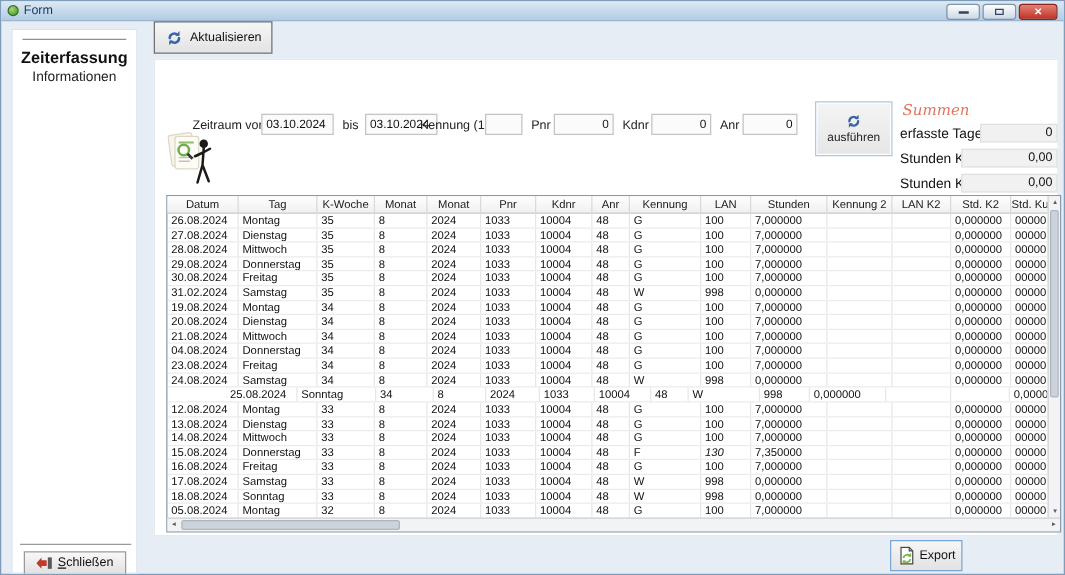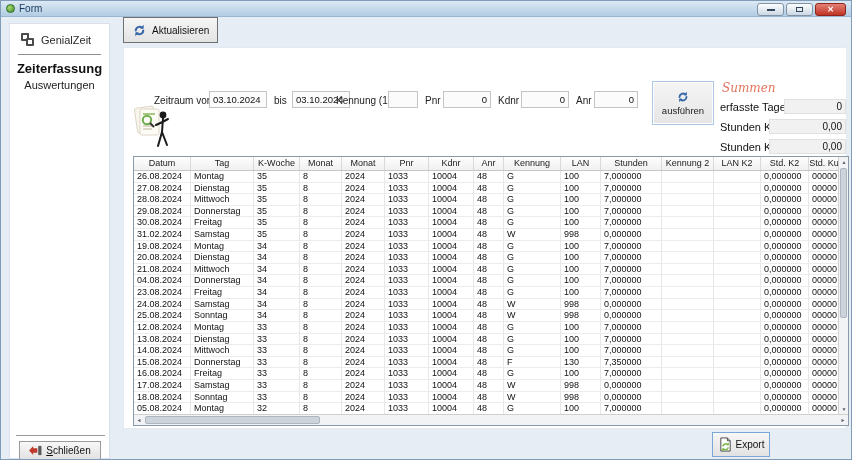--- a/index.html
+++ b/index.html
@@ -83,30 +83,23 @@
     </div>
   <div class="win-btn">
       <span class="sq"></span>
     </div>
   <div class="win-btn close">
       <span>✕</span>
     </div>
 </div>
 
 <div class="sidebar">
-  <div class="logo-row">
-    <span class="logo-icon">
-        <span class="sq1"></span>
-        <span class="sq2"></span>
-      </span>
-    <span class="logo-name">GenialZeit</span>
-  </div>
   <hr>
   <div class="side-title">Zeiterfassung</div>
-  <div class="side-subtitle">Auswertungen</div>
+  <div class="side-subtitle">Informationen</div>
   <div class="side-divider"></div>
   <div class="close-btn">
     <svg width="13" height="11" viewBox="0 0 14 12">
       <rect x="10" y="1" width="3.5" height="10" fill="#5a5a5a"></rect>
       <path d="M9 3.5 L4.5 3.5 L4.5 1 L0 6 L4.5 11 L4.5 8.5 L9 8.5 Z" fill="#c0392b"></path>
     </svg>
     <span id="close-label"><u>S</u>chließen</span>
   </div>
 </div>
 
@@ -387,21 +380,21 @@
         <div class="td" style="width: 30px;">48</div>
         <div class="td" style="width: 57px;">W</div>
         <div class="td" style="width: 40px;">998</div>
         <div class="td" style="width: 61px;">0,000000</div>
         <div class="td" style="width: 52px;"></div>
         <div class="td" style="width: 47px;"></div>
         <div class="td" style="width: 48px;">0,000000</div>
         <div class="td" style="width: 31px;">00000</div>
       </div>
       <div class="tr">
-        <div class="td" style="width: 57px;">25.08.2024</div>
+        <div class="td" style="width: 57px; margin-left: 47px;">25.08.2024</div>
         <div class="td" style="width: 63px;">Sonntag</div>
         <div class="td" style="width: 46px;">34</div>
         <div class="td" style="width: 42px;">8</div>
         <div class="td" style="width: 43px;">2024</div>
         <div class="td" style="width: 44px;">1033</div>
         <div class="td" style="width: 45px;">10004</div>
         <div class="td" style="width: 30px;">48</div>
         <div class="td" style="width: 57px;">W</div>
         <div class="td" style="width: 40px;">998</div>
         <div class="td" style="width: 61px;">0,000000</div>
@@ -464,21 +457,21 @@
       <div class="tr">
         <div class="td" style="width: 57px;">15.08.2024</div>
         <div class="td" style="width: 63px;">Donnerstag</div>
         <div class="td" style="width: 46px;">33</div>
         <div class="td" style="width: 42px;">8</div>
         <div class="td" style="width: 43px;">2024</div>
         <div class="td" style="width: 44px;">1033</div>
         <div class="td" style="width: 45px;">10004</div>
         <div class="td" style="width: 30px;">48</div>
         <div class="td" style="width: 57px;">F</div>
-        <div class="td" style="width: 40px;">130</div>
+        <div class="td" style="width: 40px; font-style: italic;">130</div>
         <div class="td" style="width: 61px;">7,350000</div>
         <div class="td" style="width: 52px;"></div>
         <div class="td" style="width: 47px;"></div>
         <div class="td" style="width: 48px;">0,000000</div>
         <div class="td" style="width: 31px;">00000</div>
       </div>
       <div class="tr">
         <div class="td" style="width: 57px;">16.08.2024</div>
         <div class="td" style="width: 63px;">Freitag</div>
         <div class="td" style="width: 46px;">33</div>

